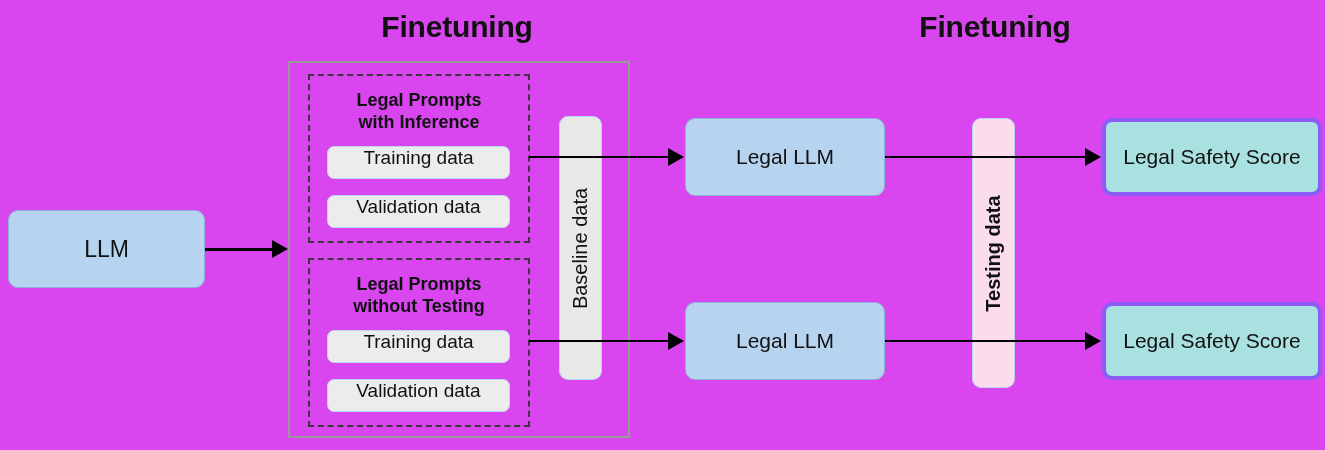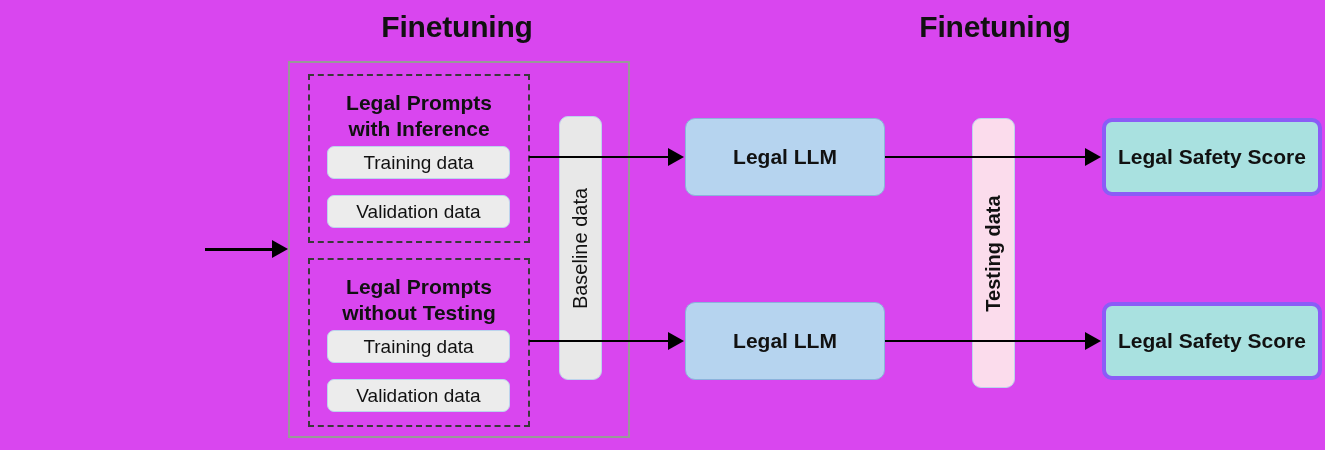--- a/index.html
+++ b/index.html
@@ -32,21 +32,21 @@
 
   
   .rbox {
     display: flex;
     align-items: center;
     justify-content: center;
     border-radius: 10px;
     text-align: center;
   }
   .rbox-label {
-    font-weight: bold;
+    font-weight: normal;
     color: #111111;
     white-space: nowrap;
   }
   .box-blue {
     background: #b6d4ef;
     border: 1.5px solid #8bb3db;
   }
   .box-teal {
     background: #a9e1e0;
     border: 4px solid #8b5cf6;
@@ -78,32 +78,32 @@
   
   .outer-group {
     border: 2px solid #999999;
     background: transparent;
   }
   .dashed-group {
     border: 2.5px dashed #3a3a3a;
     background: transparent;
   }
   .group-title {
-    font-size: 21px;
+    font-size: 18px;
     font-weight: bold;
     color: #111111;
     text-align: center;
     line-height: 1.22;
     white-space: nowrap;
   }
 
   
   .chip {
     display: flex;
-    align-items: center;
+    align-items: flex-start;
     justify-content: center;
     background: #ececec;
     border: 1.5px solid #bcd4ec;
     border-radius: 7px;
     font-size: 19px;
     color: #111111;
     white-space: nowrap;
   }
 
   
@@ -125,20 +125,23 @@
 </style>
 </head>
 <body>
 
 <div id="canvas">
 
   <div class="abs section-title" style="left:307px; top:10px; width:300px;">Finetuning</div>
 
   <div class="abs section-title" style="left:845px; top:10px; width:300px;">Finetuning</div>
 
+  <div class="abs rbox box-blue" style="left:8px; top:210px; width:197px; height:78px;">
+    <span class="rbox-label" style="font-size:23px;">LLM</span>
+  </div>
 
   <div class="abs conn-line" style="left:205px; top:248px; width:68px;"></div>
   <div class="abs arrow-head" style="left:272px; top:240px;"></div>
 
   <div class="abs outer-group" style="left:288px; top:61px; width:342px; height:377px;"></div>
 
   <div class="abs dashed-group" style="left:308px; top:74px; width:222px; height:169px;"></div>
 
   <div class="abs group-title" style="left:308px; top:90px; width:222px;">
     <span>Legal Prompts</span><br>

